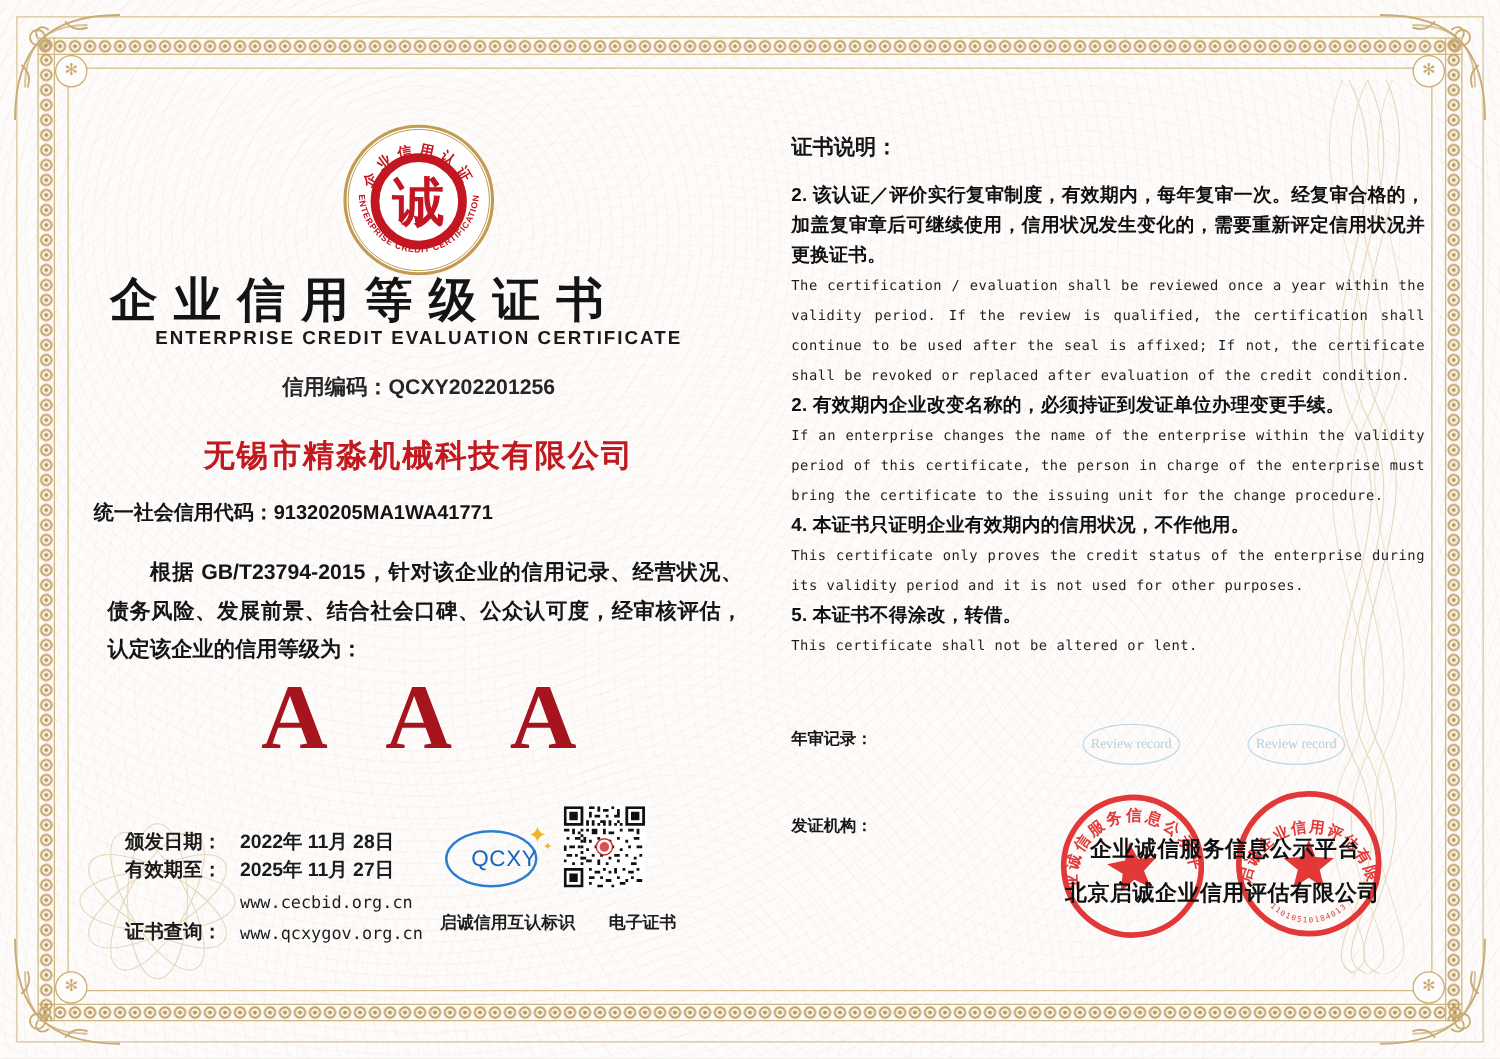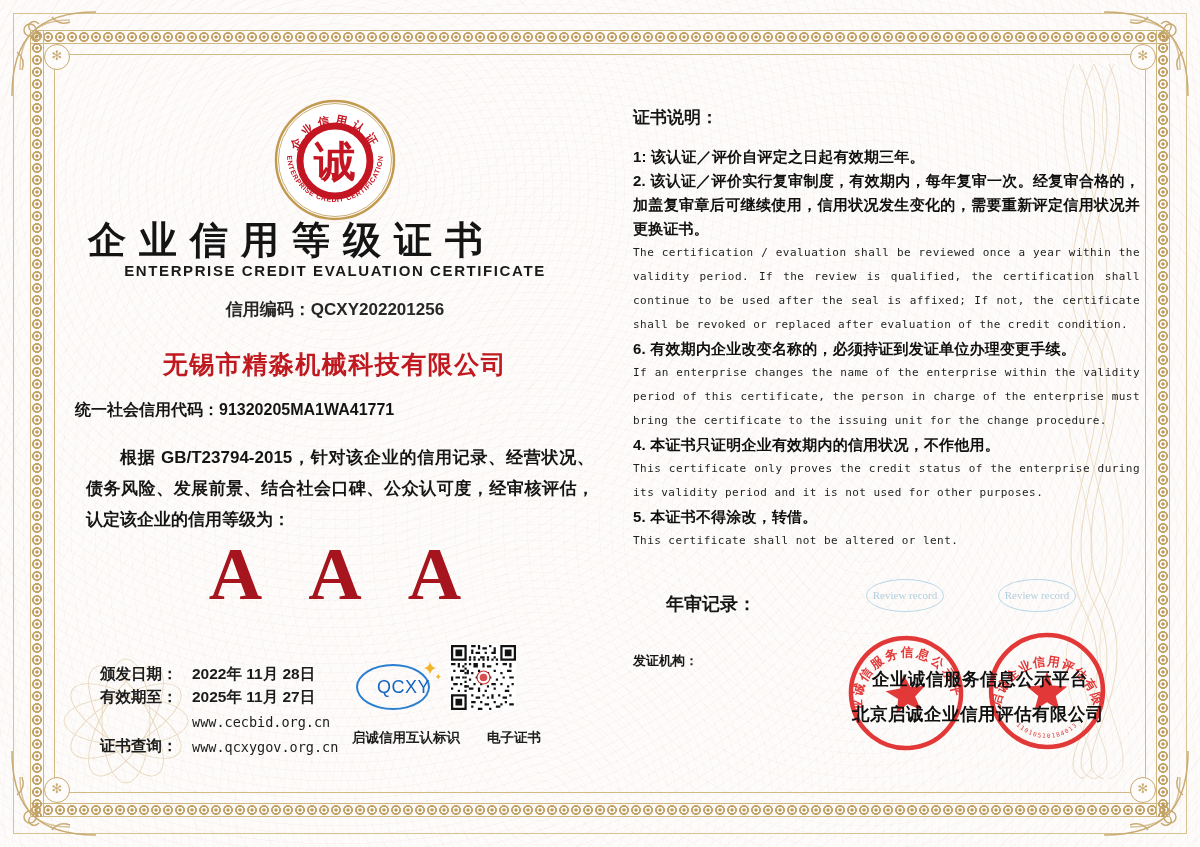--- a/index.html
+++ b/index.html
@@ -73,21 +73,21 @@
   .cap.qr-cap{left:460px; width:68px;padding-left:20px;}
   .qr{position:absolute; left:451px; top:645px;}
 
   
   .desc-title{position:absolute; left:633px; top:106px; font-size:17px; font-weight:700;}
   .items{position:absolute; left:633px; top:145px; width:507px;}
   .items p{margin:0; text-align:justify;}
   .items .cn{font-size:15px; font-weight:600; line-height:24px; color:#101010; letter-spacing:.2px;}
   .items .en{font-family:"DejaVu Sans Mono","Liberation Mono",monospace;
     font-size:11px; line-height:24px; color:#1e1e1e; letter-spacing:.45px;}
-  .review-label{position:absolute; left:666px; top:582px; font-size:18px; font-weight:700;margin-top:10px;}
+  .review-label{position:absolute; left:633px; top:582px; font-size:13px; font-weight:700;}
   .roval{position:absolute; width:76px; height:31px; border:1.5px solid #bdd8e8; border-radius:50%;
     color:#b3cedd; font-family:"Liberation Serif","DejaVu Serif",serif; font-size:11px;
     line-height:31px; text-align:center; z-index:1;}
   .roval.o1{left:866px; top:579px;} .roval.o2{left:998px; top:579px;}
   .issuer-label{position:absolute; left:633px; top:652px; font-size:13px; font-weight:700;}
   .seal{position:absolute; opacity:.9; z-index:2;}
   .seal.left{left:846px; top:633px; transform:rotate(-8deg);}
   .seal.right{left:986px; top:630px;}
   .issuer-line{position:absolute; z-index:3; font-size:17.5px; font-weight:700; color:#101010; letter-spacing:.5px;}
   .issuer-line.l1{left:872px; top:667px;}
@@ -238,24 +238,23 @@
       <path d="M8,6h1v1h-1z M10,6h1v1h-1z M12,6h1v1h-1z M14,6h1v1h-1z M16,6h1v1h-1z M18,6h1v1h-1z M20,6h1v1h-1z M6,8h1v1h-1z M6,10h1v1h-1z M6,12h1v1h-1z M6,14h1v1h-1z M6,16h1v1h-1z M6,18h1v1h-1z M6,20h1v1h-1z"></path>
       <path d="M9,0h2v1h-2z M12,0h1v2h-1z M14,1h2v1h-2z M17,0h1v1h-1z M19,1h1v2h-1z M9,2h1v2h-1z M11,3h2v1h-2z M15,3h1v1h-1z M18,3h2v1h-2z M8,5h1v1h-1z M10,5h1v1h-1z M13,5h2v1h-2z M16,5h1v1h-1z M19,5h1v1h-1z M0,8h2v1h-2z M3,8h1v2h-1z M5,9h1v1h-1z M8,8h1v1h-1z M10,8h2v2h-2z M14,8h1v2h-1z M16,9h2v1h-2z M20,8h1v1h-1z M23,8h2v1h-2z M26,8h1v2h-1z M1,11h1v1h-1z M4,11h2v1h-2z M7,11h1v2h-1z M9,12h1v1h-1z M12,11h1v1h-1z M15,12h2v1h-2z M19,11h1v1h-1z M22,12h1v1h-1z M25,11h2v1h-2z M0,14h1v2h-1z M2,14h2v1h-2z M5,14h1v1h-1z M8,15h1v1h-1z M11,14h1v1h-1z M17,14h1v1h-1z M20,15h1v1h-1z M23,14h1v1h-1z M26,14h2v1h-2z M1,17h2v1h-2z M4,17h1v1h-1z M6,18h2v1h-2z M10,17h1v1h-1z M13,17h1v1h-1z M16,18h1v1h-1z M18,17h2v1h-2z M22,17h1v1h-1z M25,18h1v1h-1z M27,17h1v1h-1z M0,19h1v1h-1z M3,20h1v1h-1z M8,19h2v1h-2z M12,19h1v2h-1z M15,20h1v1h-1z M19,19h1v1h-1z M24,20h2v1h-2z M9,22h1v1h-1z M11,23h2v1h-2z M14,22h1v1h-1z M16,23h1v1h-1z M18,22h1v2h-1z M21,22h1v1h-1z M23,23h2v1h-2z M26,22h1v1h-1z M9,25h2v1h-2z M13,25h1v1h-1z M15,26h2v1h-2z M19,25h1v1h-1z M22,26h1v1h-1z M24,25h1v1h-1z M26,26h2v1h-2z M9,27h1v1h-1z M12,28h2v1h-2z M17,28h1v1h-1z M20,27h2v1h-2z"></path>
     </g>
     <circle cx="14.5" cy="14.5" r="2.9" fill="#fff" stroke="#cc2a2a" stroke-width=".5"></circle>
     <circle cx="14.5" cy="14.5" r="1.7" fill="#d03030" opacity=".85"></circle>
   </svg>
   <div class="cap qr-cap">电子证书</div>
 
   <div class="desc-title">证书说明：</div>
   <div class="items">
-    <p class="cn">1: 该认证／评价自评定之日起有效期三年。</p>
     <p class="cn">2. 该认证／评价实行复审制度，有效期内，每年复审一次。经复审合格的，加盖复审章后可继续使用，信用状况发生变化的，需要重新评定信用状况并更换证书。</p>
     <p class="en">The certification / evaluation shall be reviewed once a year within the validity period. If the review is qualified, the certification shall continue to be used after the seal is affixed; If not, the certificate shall be revoked or replaced after evaluation of the credit condition.</p>
-    <p class="cn">6. 有效期内企业改变名称的，必须持证到发证单位办理变更手续。</p>
+    <p class="cn">2. 有效期内企业改变名称的，必须持证到发证单位办理变更手续。</p>
     <p class="en">If an enterprise changes the name of the enterprise within the validity period of this certificate, the person in charge of the enterprise must bring the certificate to the issuing unit for the change procedure.</p>
     <p class="cn">4. 本证书只证明企业有效期内的信用状况，不作他用。</p>
     <p class="en">This certificate only proves the credit status of the enterprise during its validity period and it is not used for other purposes.</p>
     <p class="cn">5. 本证书不得涂改，转借。</p>
     <p class="en">This certificate shall not be altered or lent.</p>
   </div>
 
   <div class="review-label">年审记录：</div>
   <div class="roval o1">Review record</div>
   <div class="roval o2">Review record</div>

